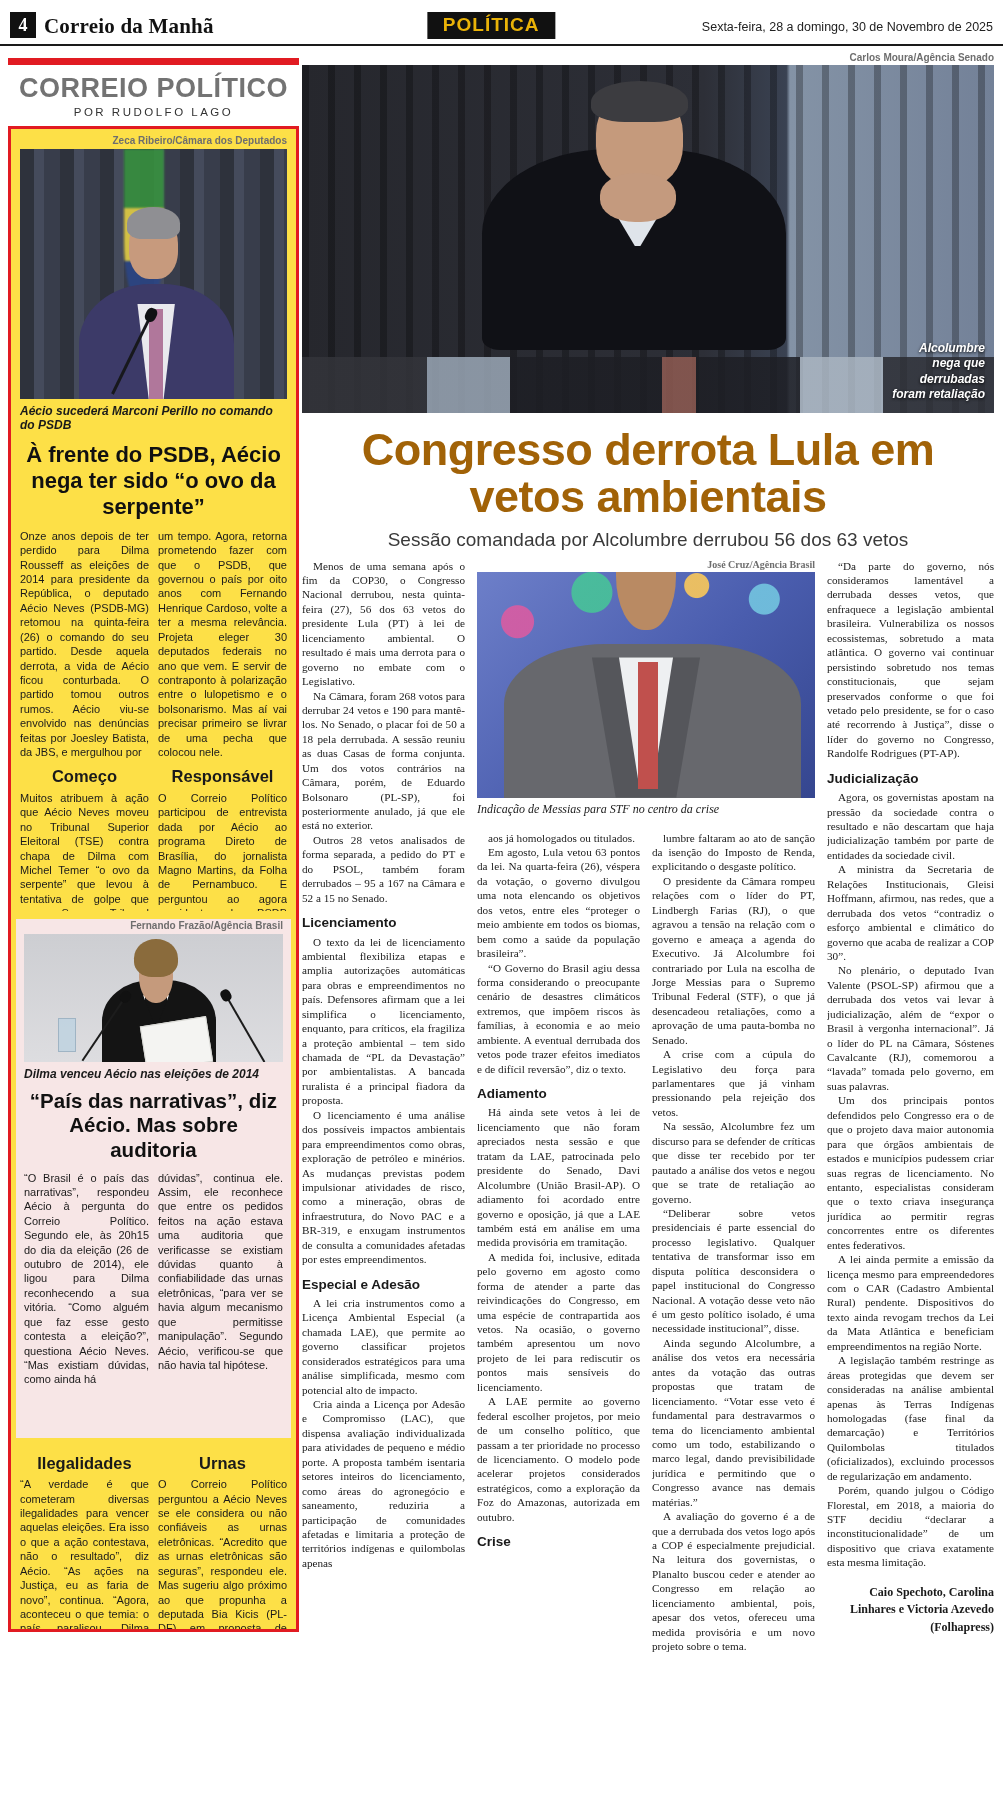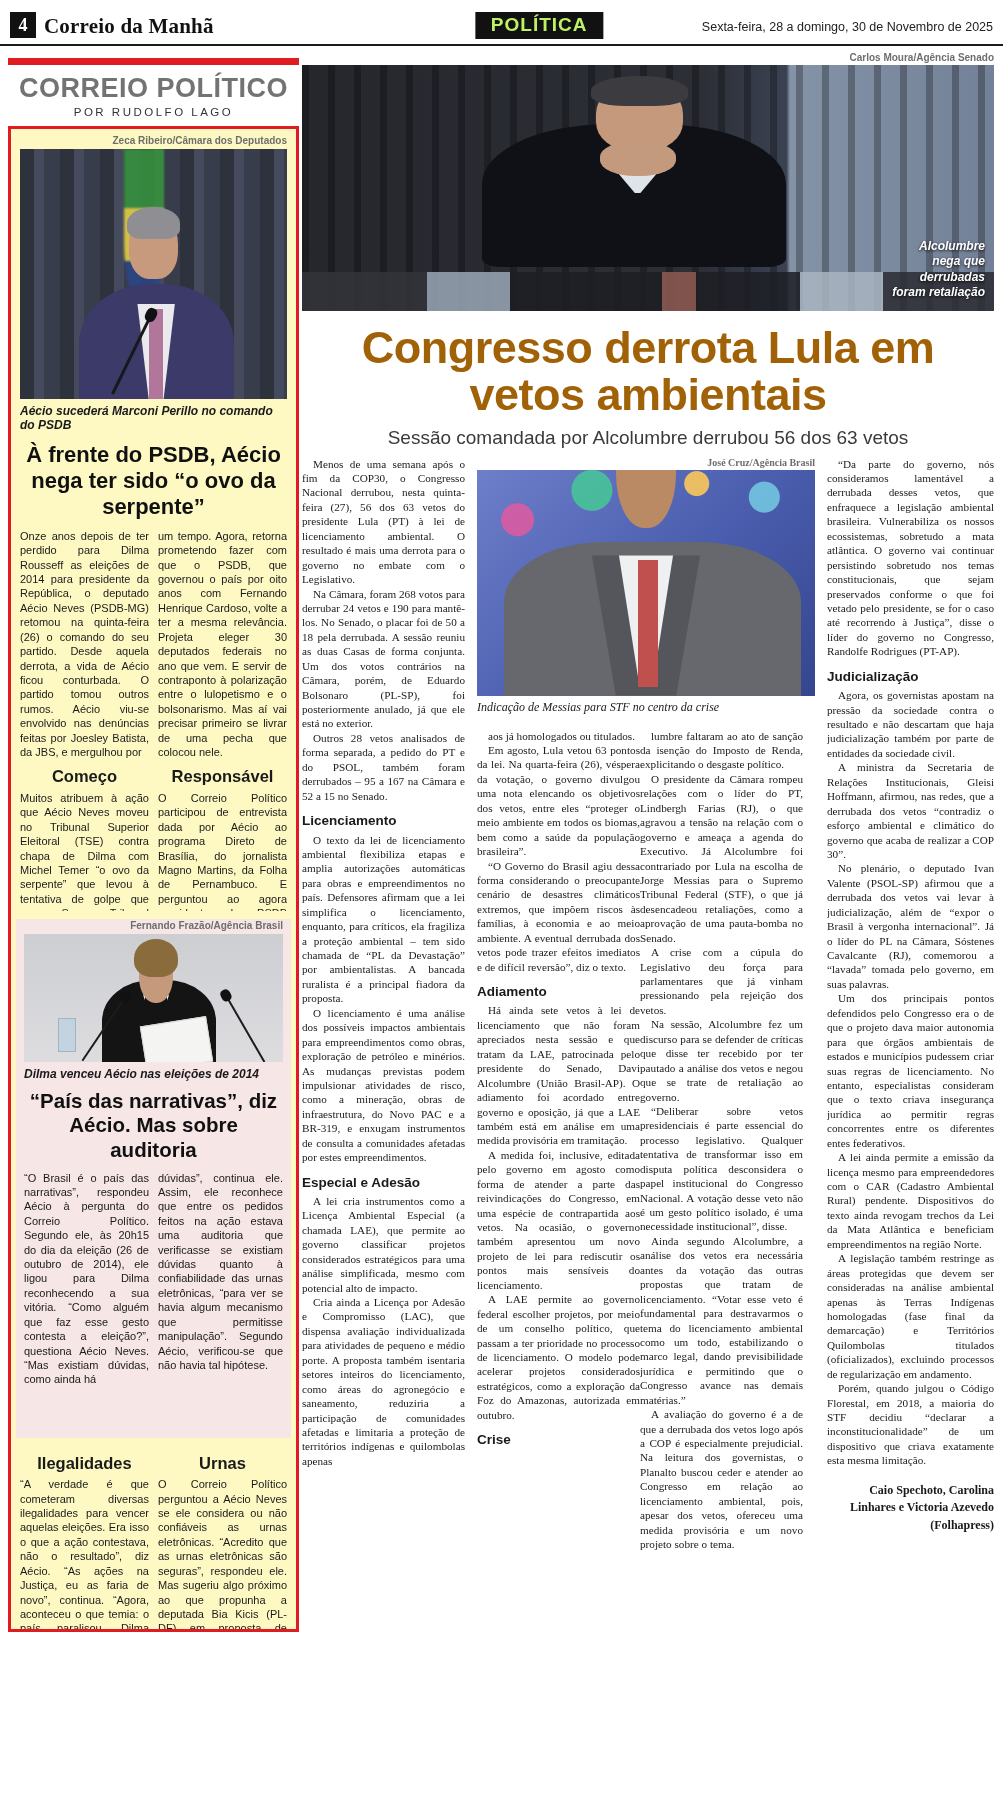--- a/index.html
+++ b/index.html
@@ -9,33 +9,33 @@
 
   
   .page-header { position:absolute; left:0; top:0; width:1003px; height:46px;
     border-bottom:2px solid #1a1a1a; }
   .pagenum { position:absolute; left:10px; top:12px; width:26px; height:26px;
     background:#111; color:#fff; font-family:"Liberation Serif",serif; font-weight:bold;
     font-size:18px; text-align:center; line-height:26px; }
   .masthead { position:absolute; left:44px; top:14px; font-family:"Liberation Serif",serif;
     font-weight:bold; font-size:21px; letter-spacing:.2px; color:#111; }
   .section-banner { position:absolute; left:50%; transform:translateX(-58%); top:12px;
-    background:#111; color:#bef264; font-weight:bold; font-size:19px; letter-spacing:1px;
-    padding:2px 16px 3px;margin-left:48px; }
+    background:#111; color:#eab308; font-weight:bold; font-size:19px; letter-spacing:1px;
+    padding:2px 16px 3px; }
   .edition-date { position:absolute; right:10px; top:20px; font-size:12.5px; color:#222; }
 
   
   .left-wrap { position:absolute; left:8px; top:58px; width:291px; height:1730px; }
   .red-bar { height:7px; background:#e11b22; }
   .col-title { text-align:center; font-size:27px; font-weight:bold; letter-spacing:.5px;
     color:#737373; margin-top:8px; }
   .col-byline { text-align:center; font-size:11.5px; letter-spacing:2.5px; color:#333;
     margin:2px 0 8px; }
   .red-box { border:3px solid #e11b22; height:1506px; padding:6px 9px; overflow:hidden;
-    background:#fef9c3; }
+    background:#fde047; }
   .credit { text-align:right; font-size:10px; font-weight:bold; color:#6e6e6e; margin-bottom:3px; }
   .caption { font-style:italic; font-weight:bold; font-size:12px; color:#1a1a1a; margin:5px 0 2px; }
   .lc-headline { text-align:center; font-size:22px; font-weight:bold; line-height:1.18;
     color:#111; margin:10px 2px 9px; }
   .lc-cols { display:flex; gap:9px; text-align:justify; }
   .lc-col { flex:1 1 0; font-size:11px; line-height:1.31; overflow:hidden; }
   .lc-col .para { margin-bottom:2px; }
   .lc-col .sec-head { text-align:center; font-size:16.5px; font-weight:bold; margin:7px 0 3px;
     font-family:"Liberation Sans",sans-serif; }
   .intro-cols { height:382px; }
@@ -83,21 +83,21 @@
   .dilma-mic1,.dilma-mic2 { position:absolute; width:2px; height:58%; background:#1c1c1c; }
   .dilma-mic1 { left:30%; bottom:-4%; transform:rotate(34deg); }
   .dilma-mic2 { right:14%; bottom:-4%; transform:rotate(-30deg); }
   .dilma-mic1:after,.dilma-mic2:after { content:""; position:absolute; top:-9px; left:-4px;
     width:10px; height:12px; background:#111; border-radius:40%; }
 
   
   .main-wrap { position:absolute; left:302px; top:52px; width:692px; }
   .main-credit { text-align:right; font-size:10px; font-weight:bold; color:#6e6e6e;
     margin-bottom:2px; }
-  .photo-senate { height:246px;
+  .photo-senate { height:348px;
     background:linear-gradient(90deg,#26272d 0%,#30323a 0%,#2d2f37 58%,#3a4252 70%,#8493a6 70.5%,#73819а 100%);
     background:linear-gradient(90deg,#26272d 0%,#2d2f37 58%,#3a4252 70%,#8493a6 70.5%,#738198 100%); }
   .senate-slats { position:absolute; inset:0;
     background:repeating-linear-gradient(90deg,rgba(0,0,0,.28) 0 7px,transparent 7px 26px); }
   .sen-suit { position:absolute; left:26%; bottom:18%; width:44%; height:58%;
     background:#101116; border-radius:42% 42% 6% 6%; }
   .sen-head { position:absolute; left:42.5%; top:7%; width:12.5%; height:28%;
     background:#c59a7c; border-radius:46% 46% 42% 42%; }
   .sen-hair { position:absolute; left:41.8%; top:4.5%; width:14%; height:12%;
     background:#3c3c40; border-radius:50% 50% 35% 35%; }
@@ -112,21 +112,21 @@
     line-height:1.3; text-shadow:0 1px 3px rgba(0,0,0,.9); }
   .main-headline { text-align:center; font-size:45px; font-weight:bold; letter-spacing:-.5px;
     line-height:1.04; color:#a16207; margin:14px 0 8px; }
   .main-subhead { text-align:center; font-size:19px; color:#3a3a3a; margin-bottom:8px; }
 
   .article { display:flex; gap:12px; height:1216px; overflow:hidden; margin-top:4px;
     font-family:"Liberation Serif",serif; }
   .a-col { width:163px; flex:0 0 163px; font-size:11.2px; line-height:1.29;
     text-align:justify; overflow:hidden; }
   .a-mid { width:338px; flex:0 0 338px; }
-  .a-mid-cols { display:flex; font-family:"Liberation Serif",serif; }
+  .a-mid-cols { display:flex; gap:12px; font-family:"Liberation Serif",serif; }
   .a-mid-cols .a-col { width:163px; }
   .article .para { text-indent:11px; margin:0; }
   .article .sec-head { font-family:"Liberation Sans",sans-serif; font-size:13.5px;
     font-weight:bold; text-align:left; margin:9px 0 3px; }
   .article .byline { font-weight:bold; text-align:right; text-indent:0; margin-top:14px;
     font-size:12px; line-height:1.45; }
 
   .photo-messias { height:226px;
     background:
       radial-gradient(circle at 12% 22%, rgba(224,90,160,.85) 0 16px, rgba(224,90,160,0) 17px),

